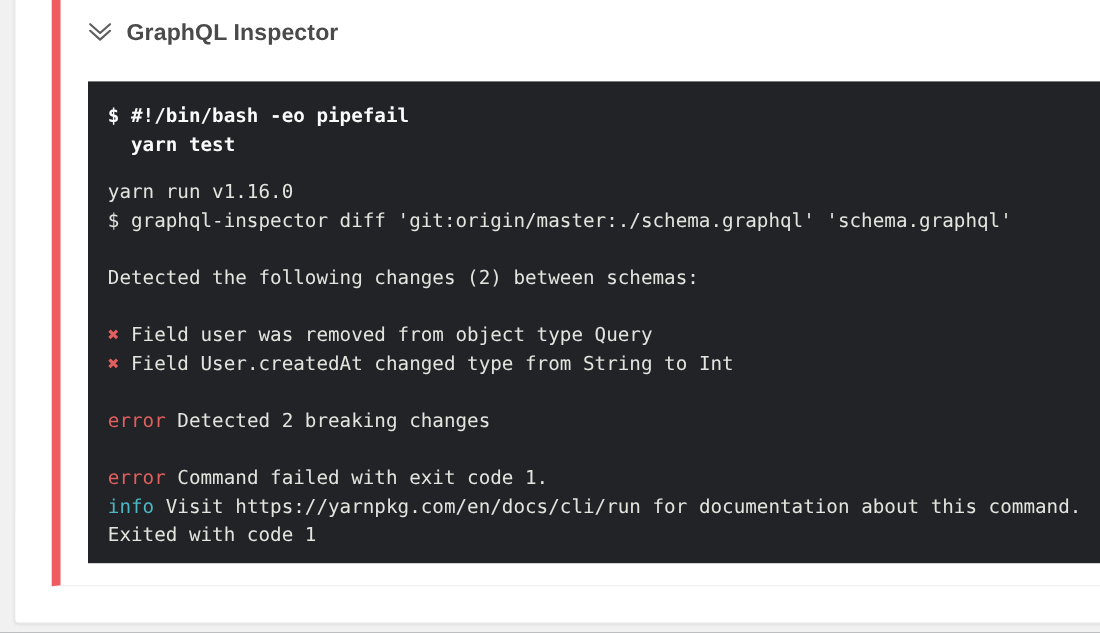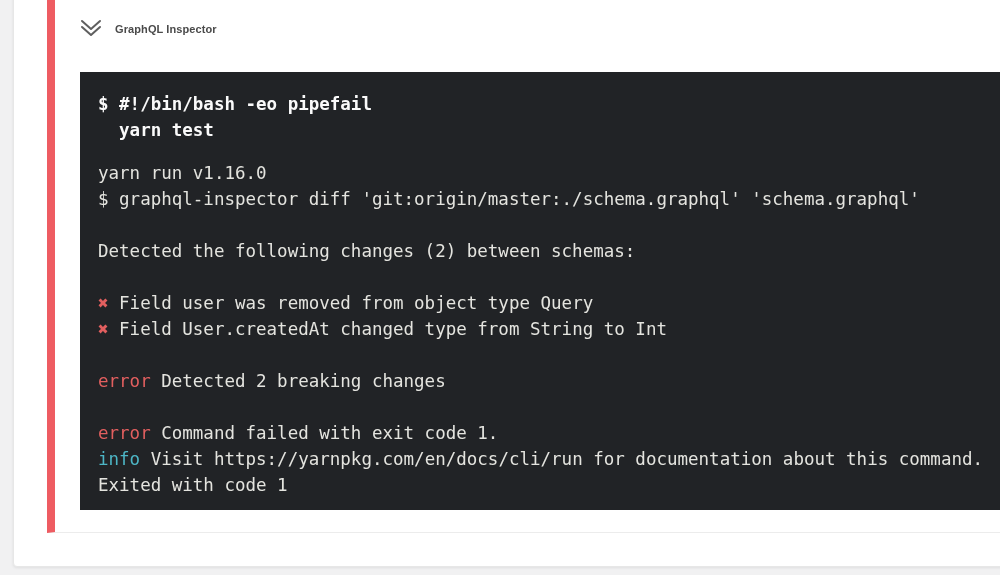--- a/index.html
+++ b/index.html
@@ -43,21 +43,21 @@
     padding: 23px 0 0 24px;
     cursor: pointer;
   }
   .chevrons {
     width: 24px; height: 22px;
     color: #5f5f5f;
     flex: 0 0 auto;
   }
   .step-title {
     margin-left: 12px;
-    font-size: 11px;
+    font-size: 21px;
     font-weight: bold;
     color: #4a4a4a;
     letter-spacing: 0.1px;
   }
 
   .terminal {
     margin: 32px 0 0 25px;
     width: 952px; height: 438px;
     background: var(--term-bg);
     padding: 19px 18px 12px 18px;

